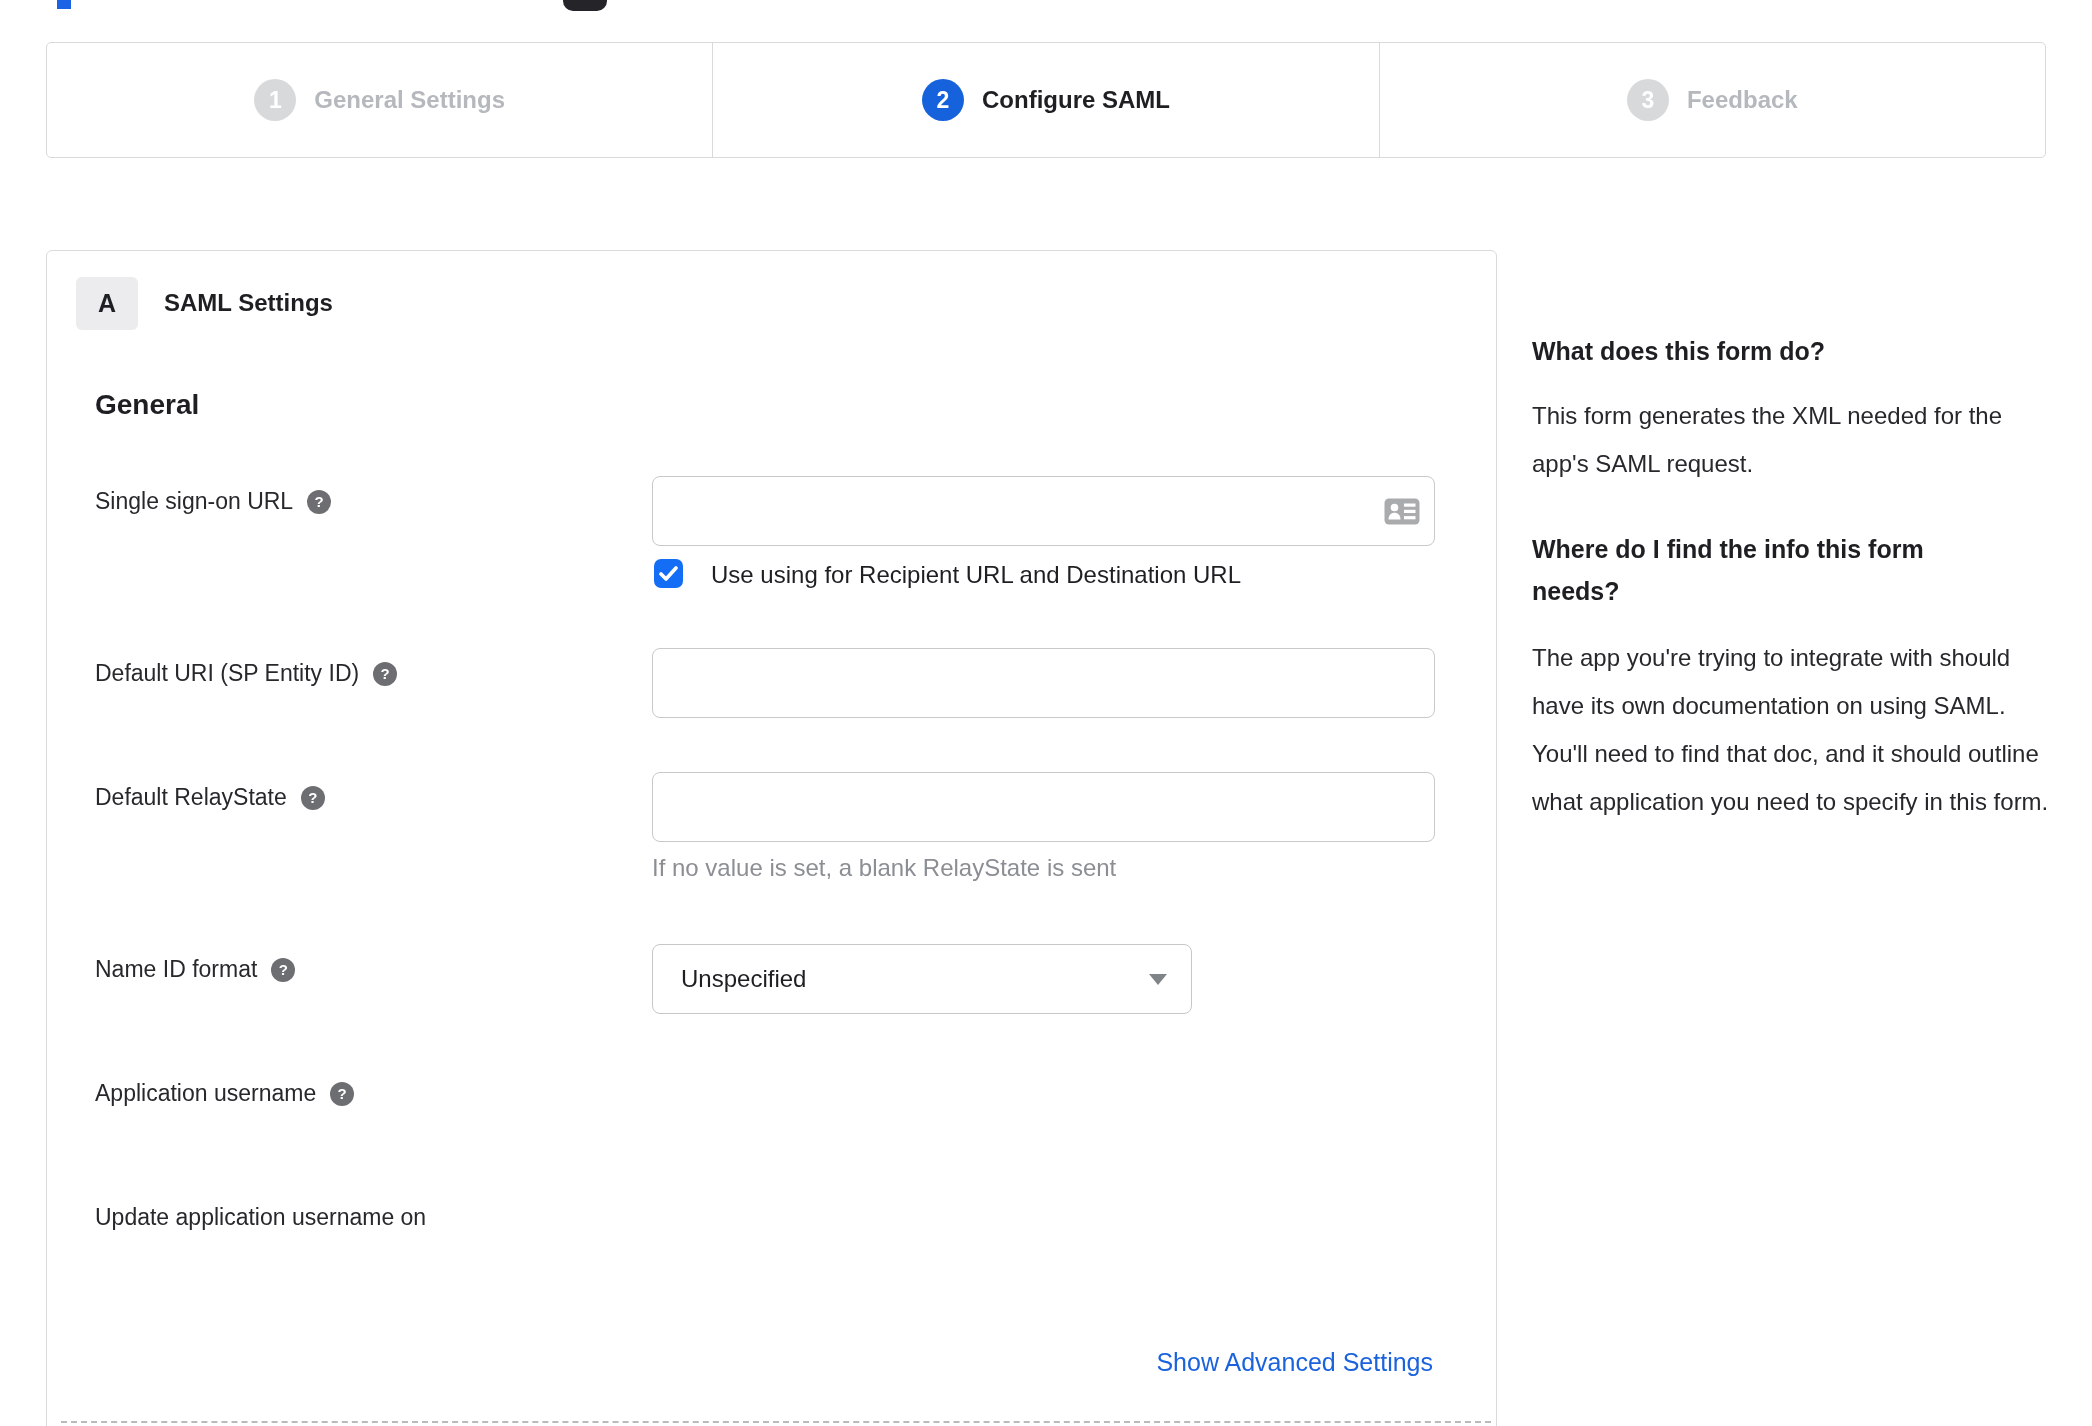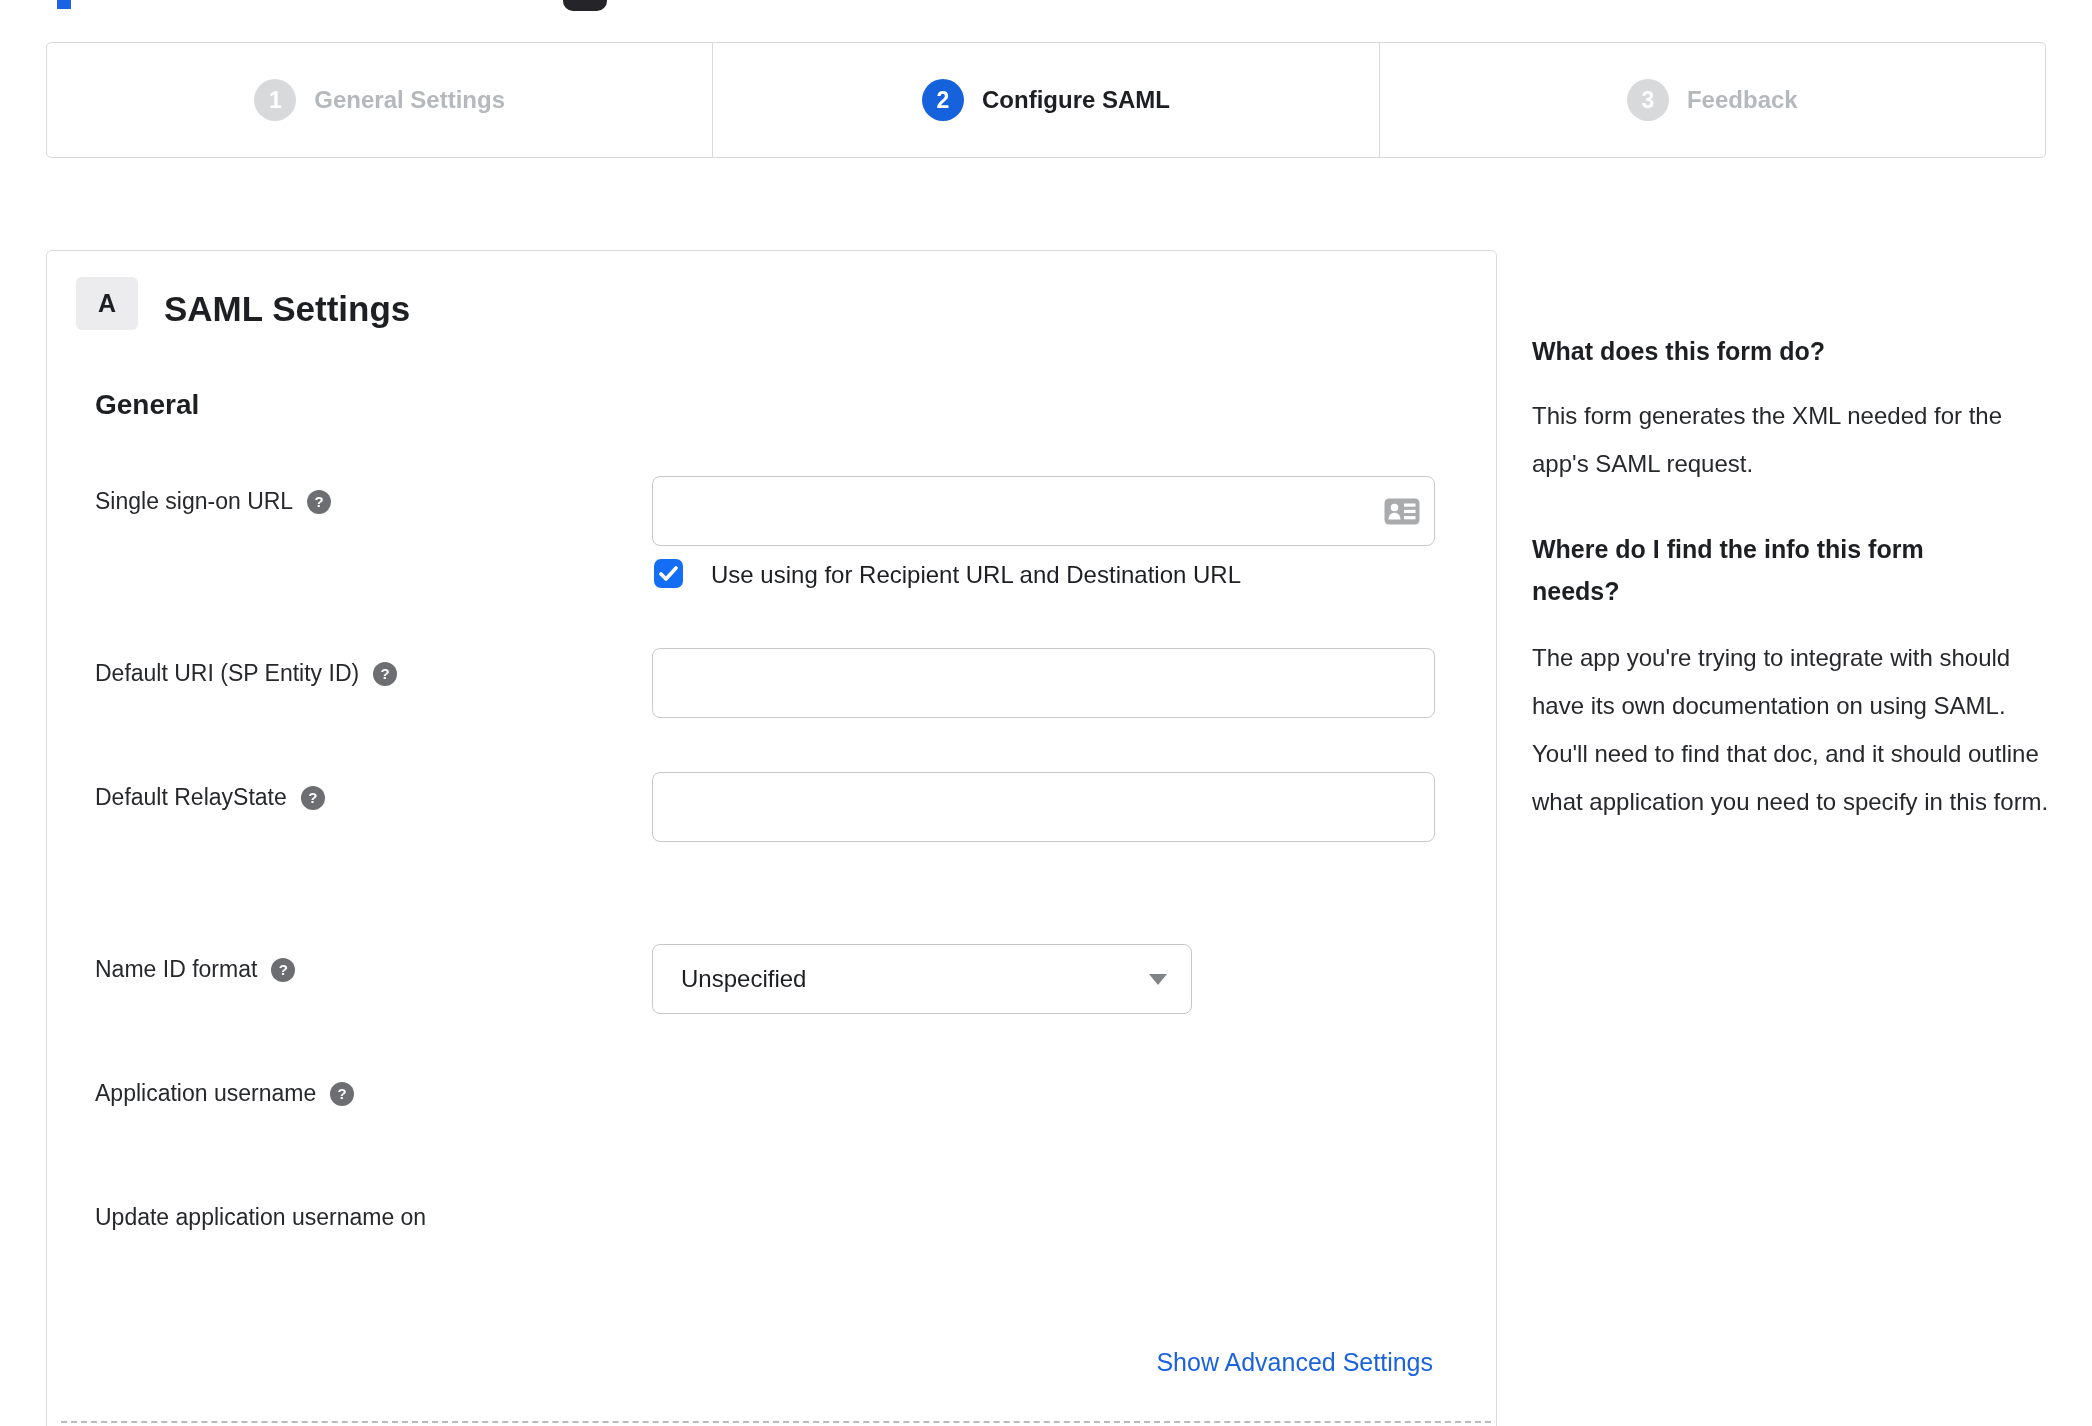--- a/index.html
+++ b/index.html
@@ -34,21 +34,21 @@
   
   .panel {
     position:absolute; left:46px; top:250px; width:1451px; height:1210px;
     background:#fff; border:1px solid #dadbdd; border-radius:6px;
   }
   .panel-badge {
     position:absolute; left:29px; top:26px; width:62px; height:53px;
     background:#ececee; border-radius:6px; display:flex; align-items:center; justify-content:center;
     font-size:25px; font-weight:bold; color:#1d1f23;
   }
-  .panel-title { position:absolute; left:117px; top:38px; font-size:35px; font-weight:bold; }
+  .panel-title { position:absolute; left:117px; top:38px; font-size:24px; font-weight:bold; }
   .section-heading { position:absolute; left:48px; top:138px; font-size:28px; font-weight:bold; }
 
   .flabel { position:absolute; left:48px; font-size:23px; color:#26282c; display:flex; align-items:center; gap:14px; white-space:nowrap; }
   .help-icon {
     width:24px; height:24px; border-radius:50%; background:#6d6e72; color:#fff;
     font-size:15px; font-weight:bold; display:inline-flex; align-items:center; justify-content:center;
     cursor:pointer; flex:0 0 auto;
   }
   .tinput {
     position:absolute; left:605px; width:783px; height:70px;
@@ -143,20 +143,21 @@
     <span>Default URI (SP Entity ID)</span>
     <span class="help-icon">?</span>
   </div>
   <input class="tinput" style="top: 397px;" type="text" value="">
 
   <div class="flabel" style="top:533px">
     <span>Default RelayState</span>
     <span class="help-icon">?</span>
   </div>
   <input class="tinput" style="top: 521px;" type="text" value="">
+  <div class="hint" style="top:603px">If no value is set, a blank RelayState is sent</div>
 
   <div class="flabel" style="top:705px">
     <span>Name ID format</span>
     <span class="help-icon">?</span>
   </div>
   <div class="select" style="top:693px">
     <span class="select-value">Unspecified</span>
     <span class="select-caret"></span>
   </div>
 

